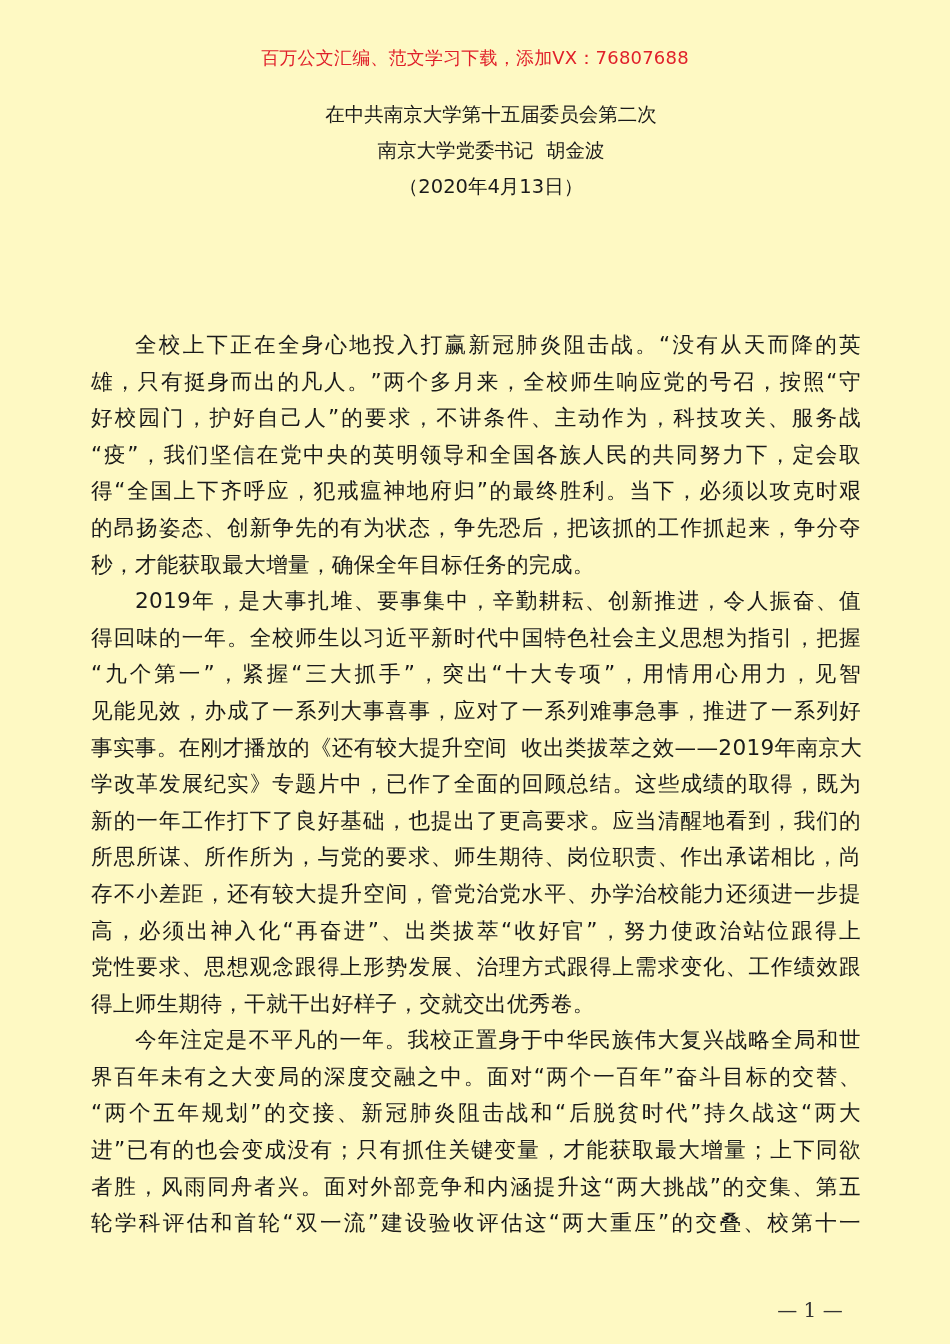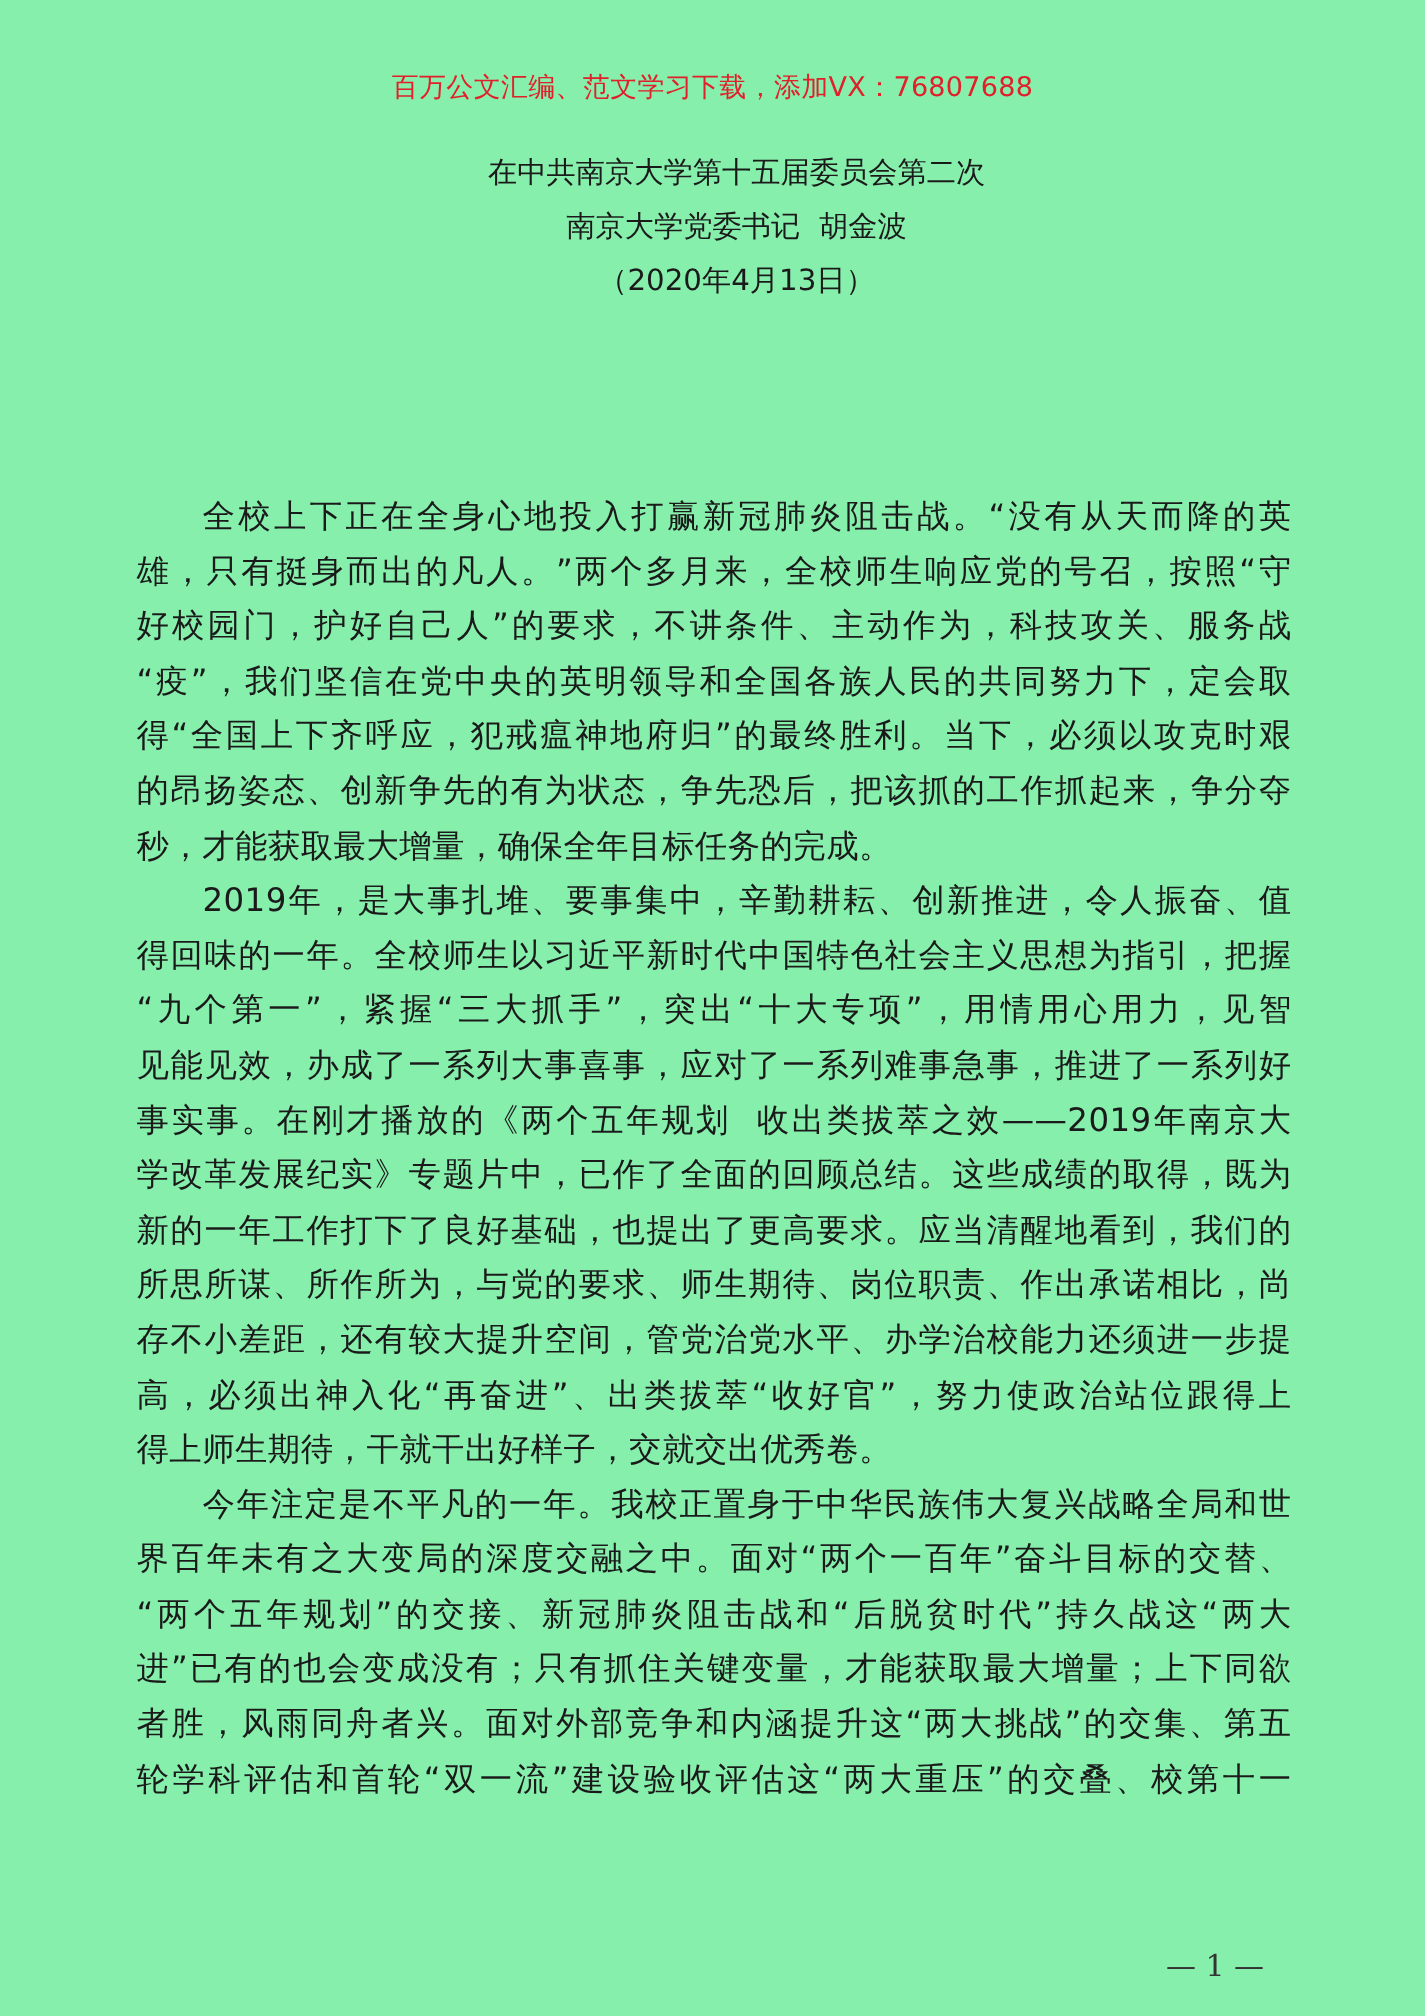--- a/index.html
+++ b/index.html
@@ -1,18 +1,18 @@
 <!DOCTYPE html>
 <html><head>
 <meta charset="utf-8">
 <style>
   html, body { margin: 0; padding: 0; background: #ffffff; }
   body { width: 950px; height: 1344px; position: relative; overflow: hidden;
          font-family: "DejaVu Sans", "Liberation Sans", sans-serif; color: #1a1a1a; }
-  .page { position: absolute; left: 0; top: 0; width: 950px; height: 1344px; background: #86efac; }
+  .page { position: absolute; left: 0; top: 0; width: 950px; height: 1344px; background: #fef9c3; }
   .watermark { position: absolute; top: 46px; left: 0; width: 950px; text-align: center;
                font-size: 18px; color: #e0202a; letter-spacing: 0.2px; }
   .title-block { position: absolute; top: 97px; left: 0; width: 950px; text-align: center; padding-left: 16px; }
   .title-line { font-size: 19.5px; line-height: 36px; height: 36px; color: #1a1a1a; white-space: nowrap; }
   .body-text { position: absolute; left: 91px; top: 279px; width: 770px; margin-top: 48px; }
   .line { font-size: 21.6px; line-height: 36.6px; height: 36.6px; white-space: nowrap;
           text-align: justify; text-align-last: justify; letter-spacing: 0.3px; overflow: visible; }
   .line.indent { padding-left: 44px; }
   .line.last { text-align-last: left; }
   .page-number { position: absolute; top: 1298px; left: 760px; width: 100px; text-align: center;
@@ -41,26 +41,27 @@
       <div class="line">得“全国上下齐呼应，犯戒瘟神地府归”的最终胜利。当下，必须以攻克时艰</div>
       <div class="line">的昂扬姿态、创新争先的有为状态，争先恐后，把该抓的工作抓起来，争分夺</div>
       <div class="line last">秒，才能获取最大增量，确保全年目标任务的完成。</div>
     </div>
 
     <div>
       <div class="line indent">2019年，是大事扎堆、要事集中，辛勤耕耘、创新推进，令人振奋、值</div>
       <div class="line">得回味的一年。全校师生以习近平新时代中国特色社会主义思想为指引，把握</div>
       <div class="line">“九个第一”，紧握“三大抓手”，突出“十大专项”，用情用心用力，见智</div>
       <div class="line">见能见效，办成了一系列大事喜事，应对了一系列难事急事，推进了一系列好</div>
-      <div class="line" style="white-space:pre;">事实事。在刚才播放的《两个五年规划  收出类拔萃之效——2019年南京大</div>
+      <div class="line" style="white-space:pre;">事实事。在刚才播放的《还有较大提升空间  收出类拔萃之效——2019年南京大</div>
       <div class="line">学改革发展纪实》专题片中，已作了全面的回顾总结。这些成绩的取得，既为</div>
       <div class="line">新的一年工作打下了良好基础，也提出了更高要求。应当清醒地看到，我们的</div>
       <div class="line">所思所谋、所作所为，与党的要求、师生期待、岗位职责、作出承诺相比，尚</div>
       <div class="line">存不小差距，还有较大提升空间，管党治党水平、办学治校能力还须进一步提</div>
       <div class="line">高，必须出神入化“再奋进”、出类拔萃“收好官”，努力使政治站位跟得上</div>
+      <div class="line">党性要求、思想观念跟得上形势发展、治理方式跟得上需求变化、工作绩效跟</div>
       <div class="line last">得上师生期待，干就干出好样子，交就交出优秀卷。</div>
     </div>
 
     <div>
       <div class="line indent">今年注定是不平凡的一年。我校正置身于中华民族伟大复兴战略全局和世</div>
       <div class="line">界百年未有之大变局的深度交融之中。面对“两个一百年”奋斗目标的交替、</div>
       <div class="line">“两个五年规划”的交接、新冠肺炎阻击战和“后脱贫时代”持久战这“两大</div>
       <div class="line">进”已有的也会变成没有；只有抓住关键变量，才能获取最大增量；上下同欲</div>
       <div class="line">者胜，风雨同舟者兴。面对外部竞争和内涵提升这“两大挑战”的交集、第五</div>
       <div class="line">轮学科评估和首轮“双一流”建设验收评估这“两大重压”的交叠、校第十一</div>

